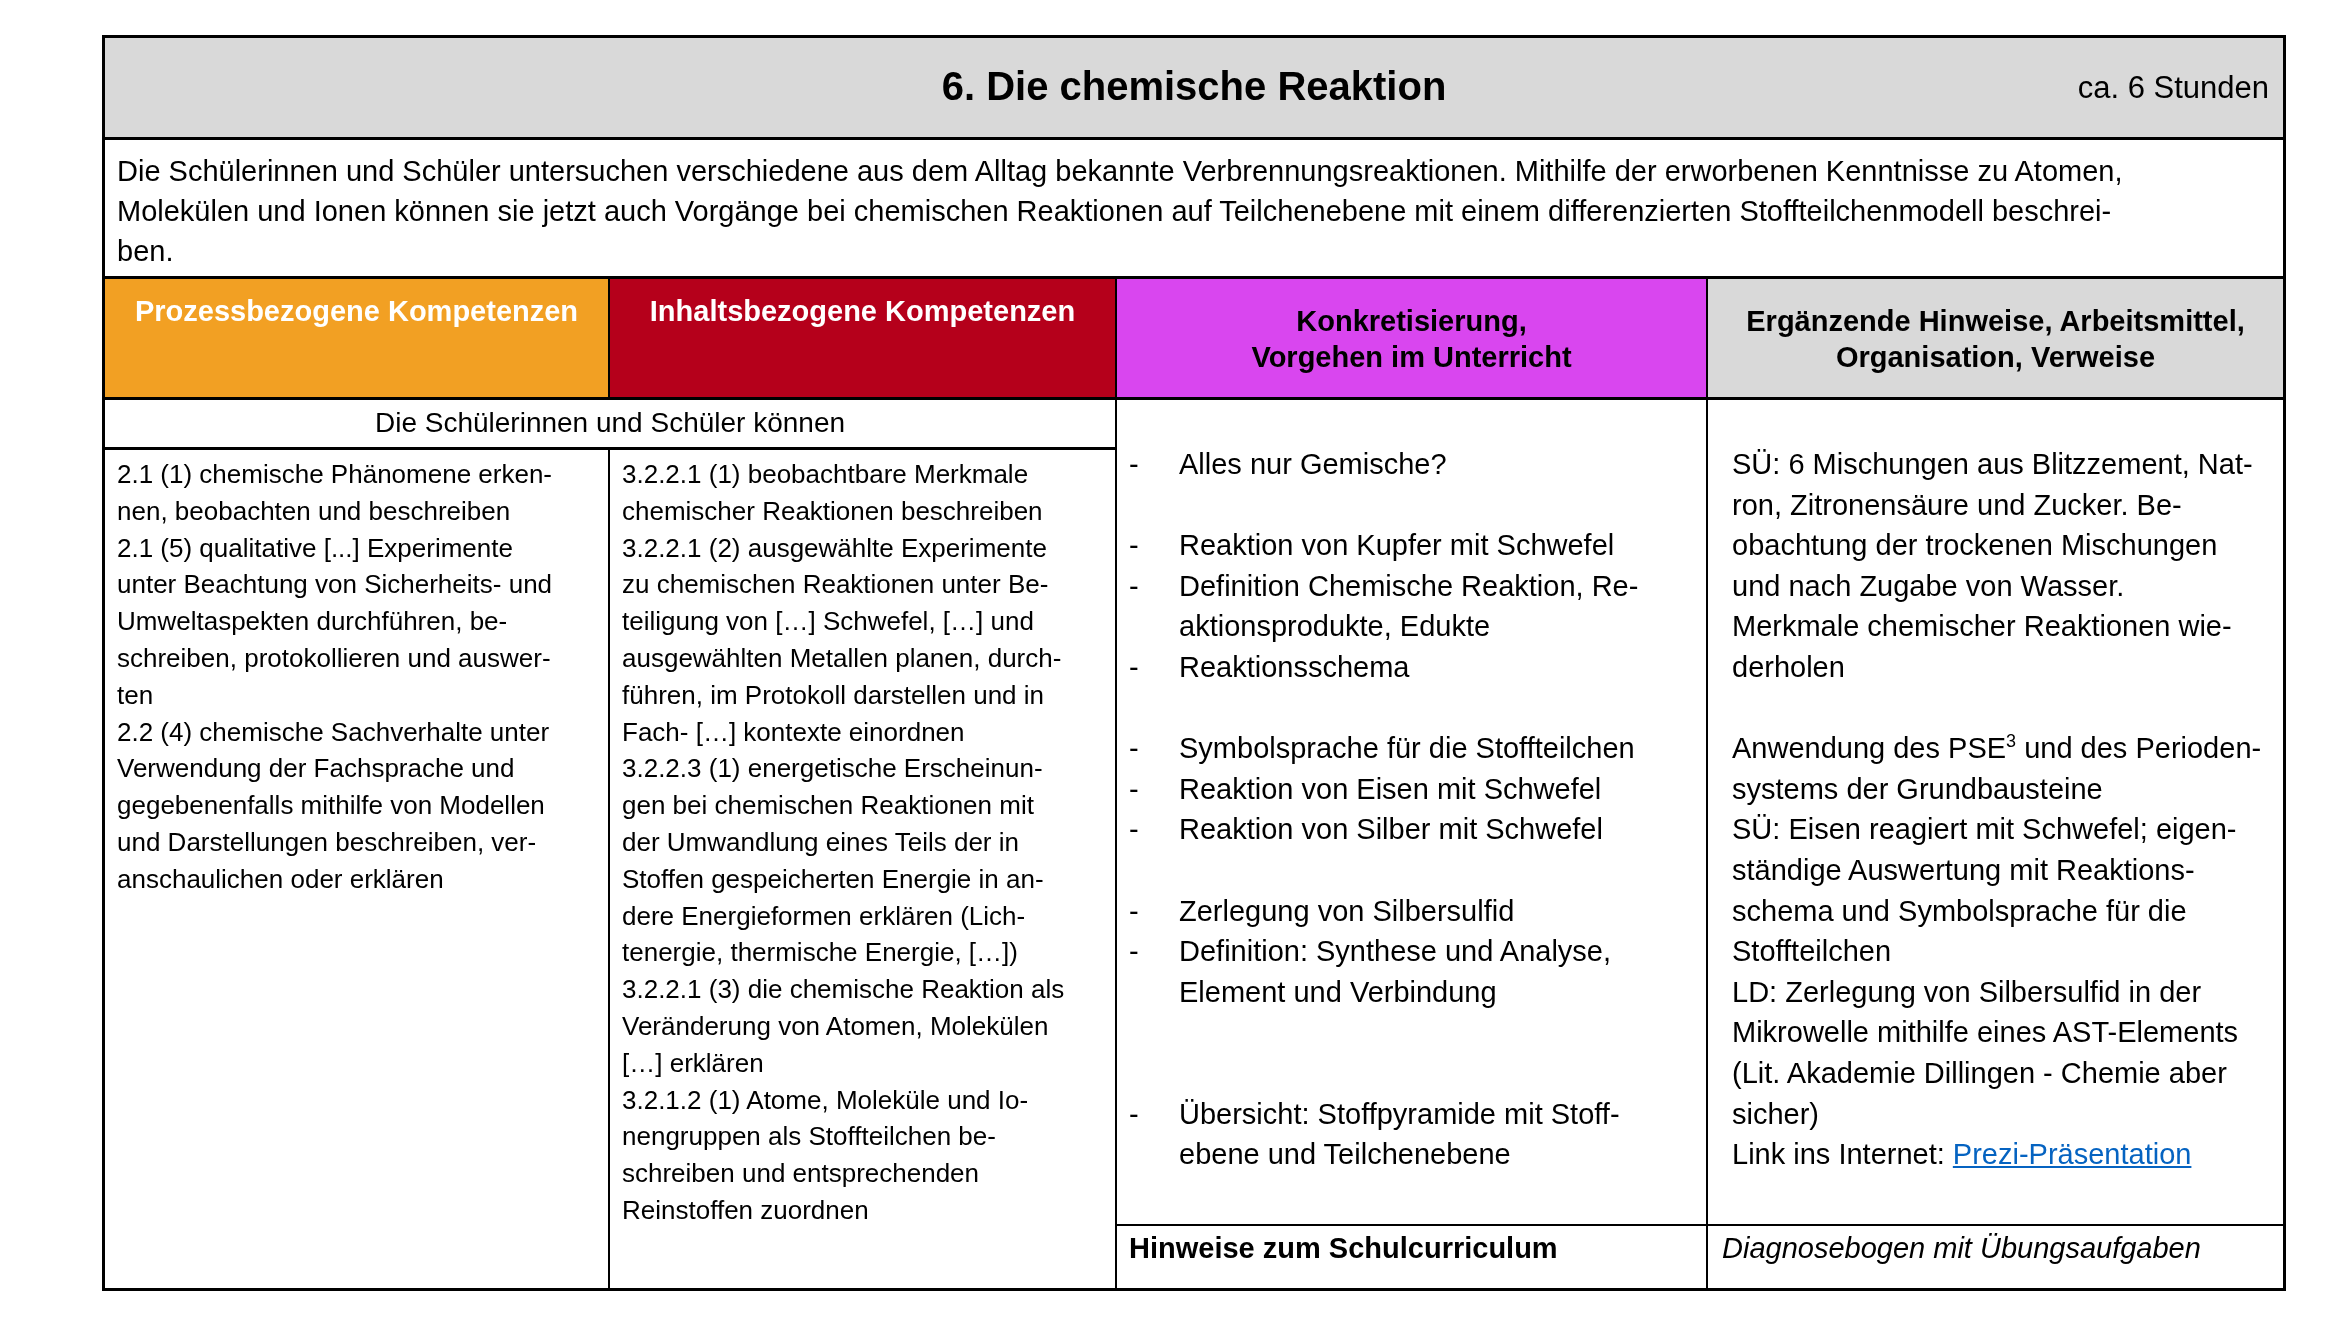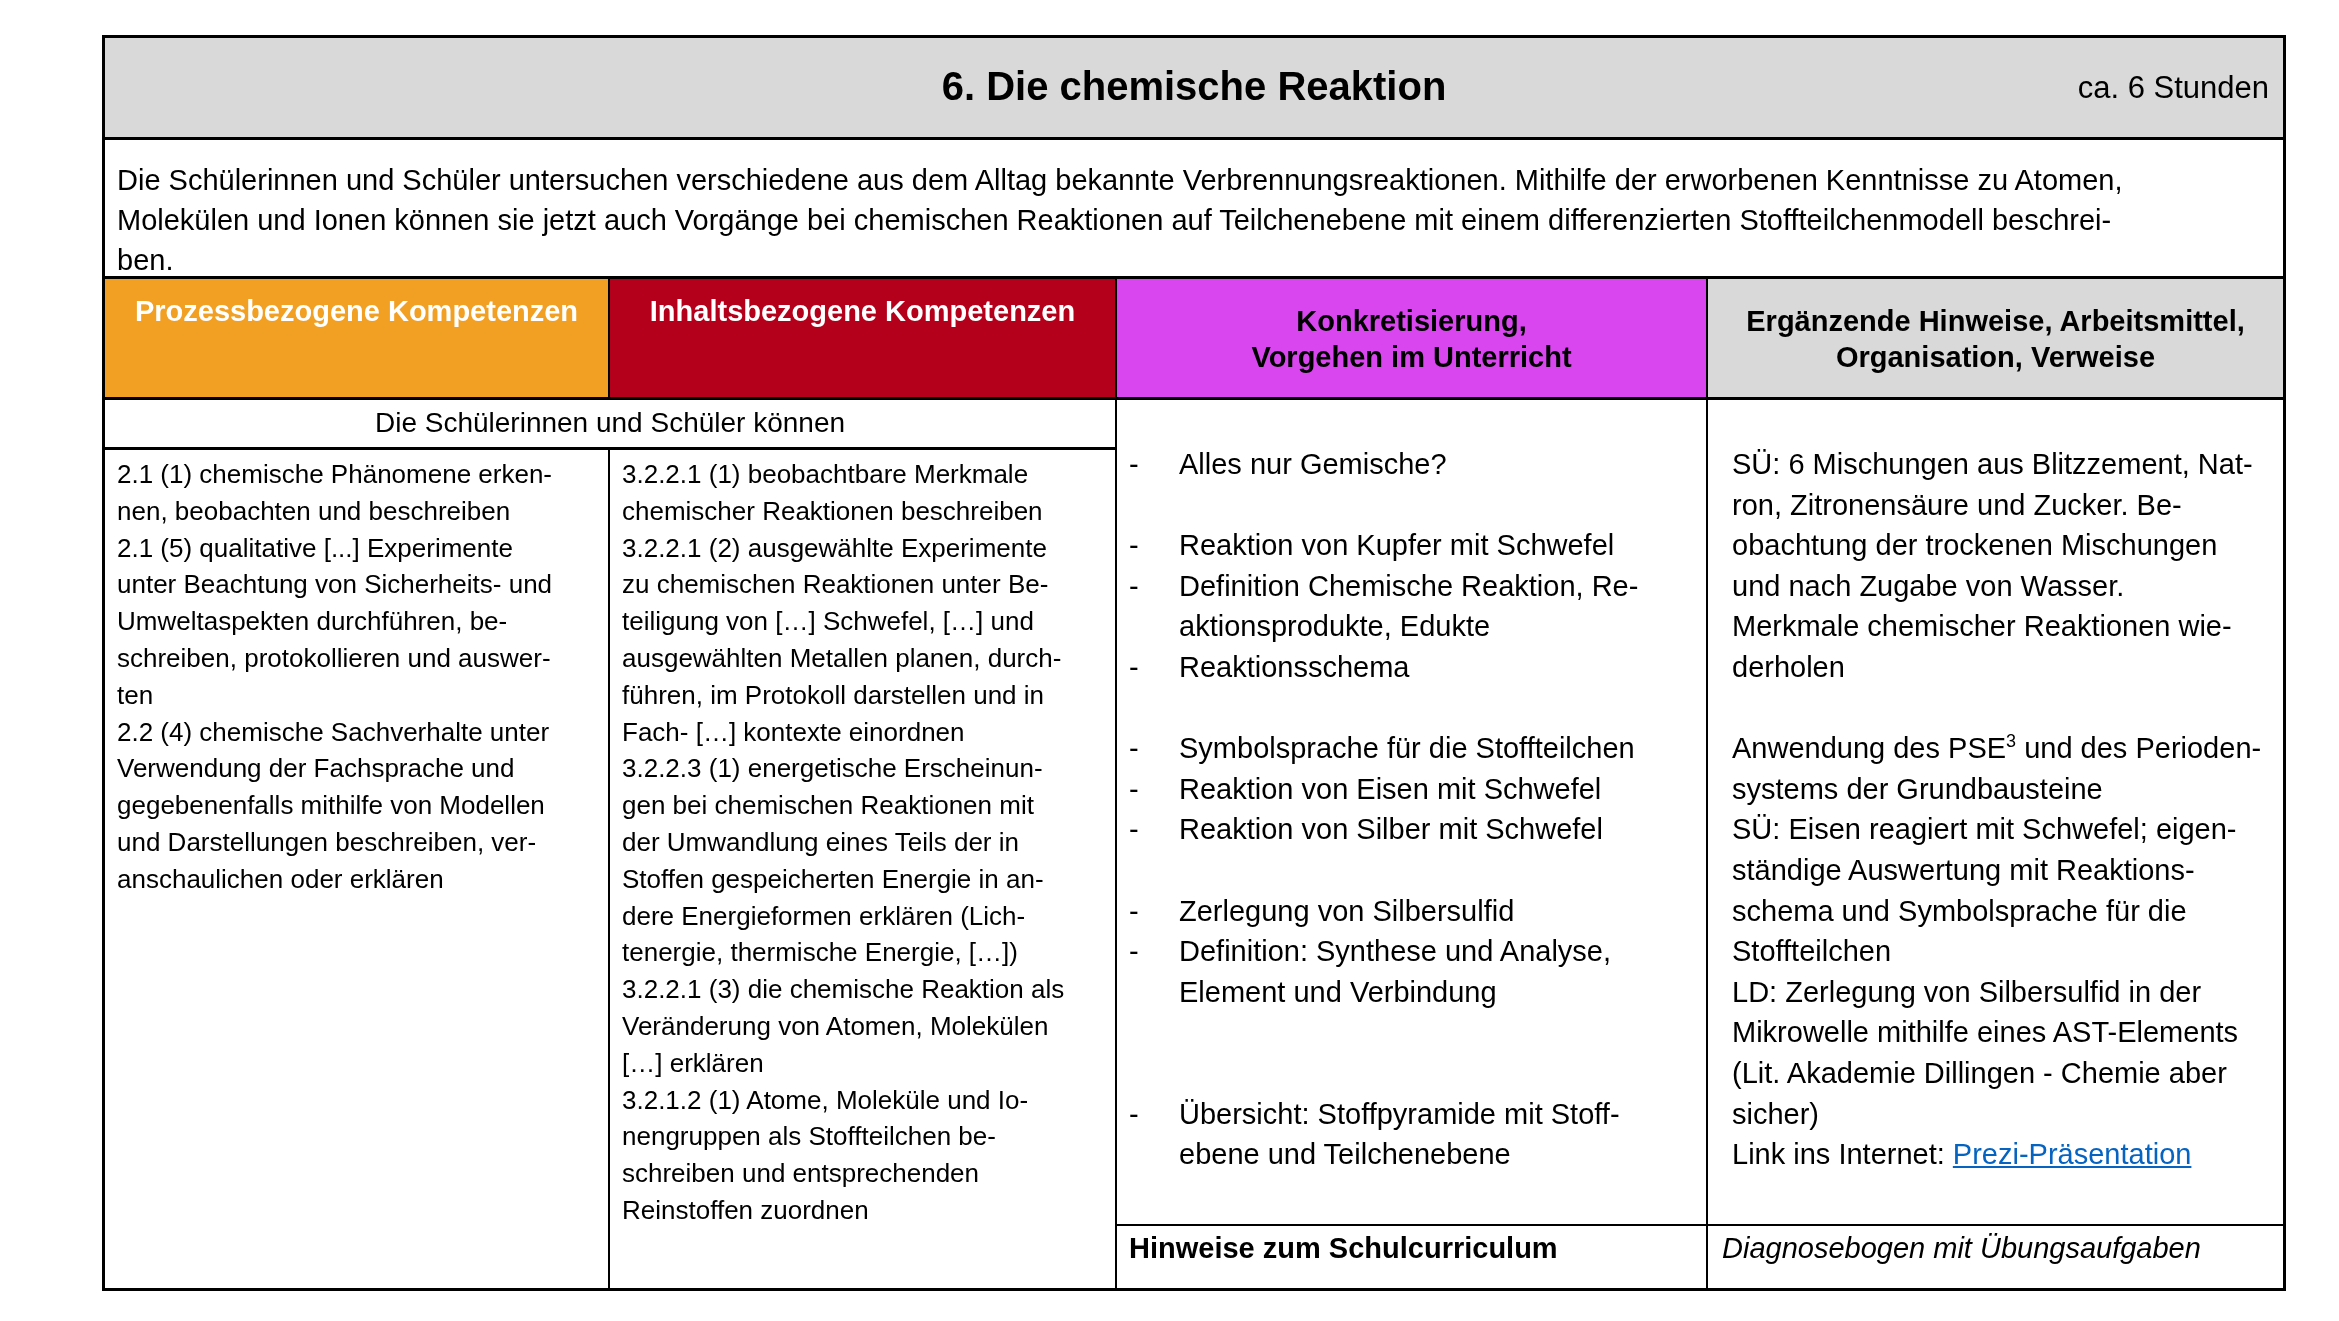--- a/index.html
+++ b/index.html
@@ -7,21 +7,21 @@
            font-family: "Liberation Sans", sans-serif; color: #000; }
     .tbl { position: absolute; left: 86px; top: 35px; width: 2184px; height: 1256px;
            border: 3px solid #000; box-sizing: border-box; margin-left: 16px; }
     .cell { position: absolute; box-sizing: border-box; }
     .title-row { left: 0; top: 0; width: 2178px; height: 102px; background: #d9d9d9;
                  border-bottom: 3px solid #000; }
     .title { position: absolute; left: 0; right: 0; top: 26px; text-align: center;
              font-size: 40px; font-weight: bold; }
     .duration { position: absolute; right: 14px; top: 32px; font-size: 31px; }
     .intro { left: 0; top: 102px; width: 2178px; height: 139px; border-bottom: 3px solid #000;
-             padding: 20px 12px; font-size: 29px; line-height: 40px; }
+             padding: 11px 12px; font-size: 29px; line-height: 40px; }
     .hdr { top: 241px; height: 121px; border-bottom: 3px solid #000; text-align: center;
            font-size: 29px; font-weight: bold; line-height: 36px; padding-top: 14px; }
     .hdr.c1 { left: 0; width: 505px; background: #f2a023; color: #fff; border-right: 2px solid #000; }
     .hdr.c2 { left: 505px; width: 507px; background: #b5001b; color: #fff; border-right: 2px solid #000; }
     .hdr.c3 { left: 1012px; width: 591px; background: #d946ef; border-right: 2px solid #000; padding-top: 24px; }
     .hdr.c4 { left: 1603px; width: 575px; background: #d9d9d9; padding-top: 24px; }
     .sub { left: 0; top: 362px; width: 1012px; height: 50px; border-right: 2px solid #000;
            border-bottom: 3px solid #000; text-align: center; font-size: 28px; line-height: 46px; }
     .body-cell { top: 412px; height: 838px; padding: 6px 12px; font-size: 26px; line-height: 36.8px; }
     .body-cell.c1 { left: 0; width: 505px; border-right: 2px solid #000; }

